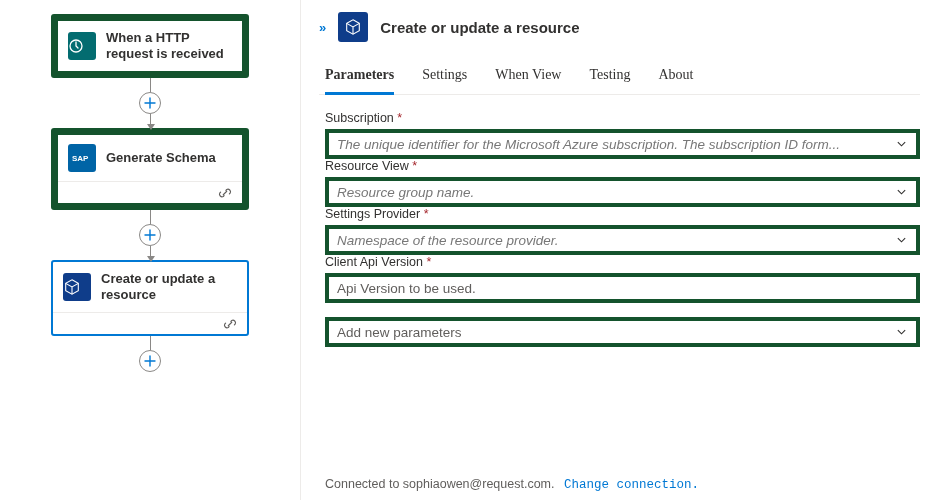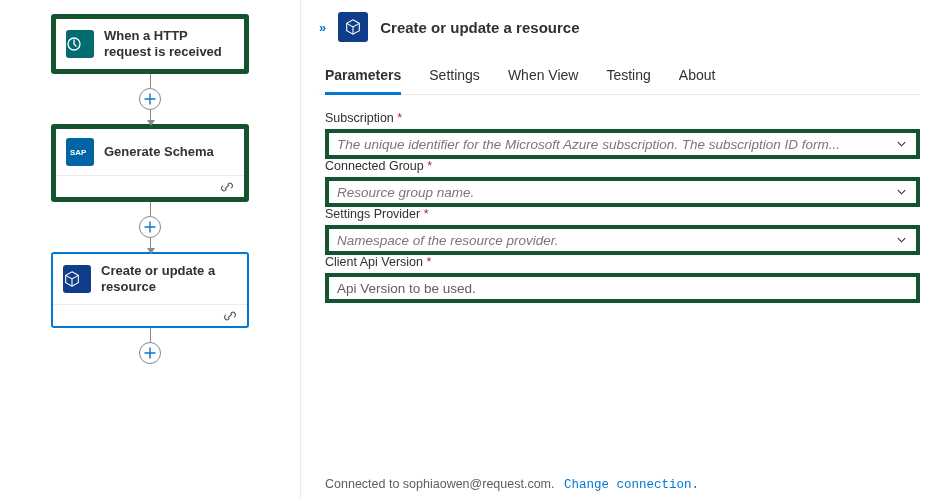--- a/index.html
+++ b/index.html
@@ -15,21 +15,21 @@
   }
   .canvas {
     width: 300px;
     padding: 14px 32px 0 32px;
     display: flex;
     flex-direction: column;
     align-items: center;
   }
   .node {
     width: 198px;
-    border: 5px solid #14532d;
+    border: 7px solid #14532d;
     border-radius: 3px;
     background: #fff;
   }
   .node.selected { border: 2px solid #0078d4; }
   .node-header {
     display: flex;
     align-items: center;
     padding: 9px 10px;
     gap: 10px;
   }
@@ -117,20 +117,21 @@
     margin-bottom: 16px;
     padding-left: 6px;
   }
   .tab {
     padding: 7px 0 9px;
     font-size: 14px;
     color:#323130;
     cursor:pointer;
     border-bottom:3px solid transparent;
     margin-bottom:-1px;
+    font-family:Liberation Serif, serif;
   }
   .tab.active {
     font-weight:600;
     border-bottom-color:#0078d4;
   }
   .form { padding-left: 6px; flex:1; overflow:hidden; }
   .field { margin-bottom: 0; }
   .label {
     font-size: 12.5px;
     margin-bottom: 4px;
@@ -273,21 +274,21 @@
         <span>The unique identifier for the  Microsoft Azure subscription. The subscription ID form...</span>
         <span class="chev">
             <svg width="11" height="11" viewBox="0 0 12 12">
               <path d="M2 4l4 4 4-4" stroke="#323130" stroke-width="1.2" fill="none"></path>
             </svg>
           </span>
       </div>
     </div>
 
     <div class="field">
-      <span class="label"><span>Connected Group</span> <span class="req">*</span></span>
+      <span class="label"><span>Resource View</span> <span class="req">*</span></span>
       <div class="control italic">
         <span>Resource group name.</span>
         <span class="chev">
             <svg width="11" height="11" viewBox="0 0 12 12">
               <path d="M2 4l4 4 4-4" stroke="#323130" stroke-width="1.2" fill="none"></path>
             </svg>
           </span>
       </div>
     </div>
 
@@ -304,20 +305,30 @@
     </div>
 
 
     <div class="field">
       <span class="label"><span>Client Api Version</span> <span class="req">*</span></span>
       <div class="control">
         <span>Api Version to be used.</span>
       </div>
     </div>
 
+    <div class="field" style="margin-top:14px;">
+      <div class="control">
+        <span>Add new parameters</span>
+        <span class="chev">
+            <svg width="11" height="11" viewBox="0 0 12 12">
+              <path d="M2 4l4 4 4-4" stroke="#323130" stroke-width="1.2" fill="none"></path>
+            </svg>
+          </span>
+      </div>
+    </div>
 
   </div>
 
   <div class="footer">
     <span>Connected to </span>
     <span>sophiaowen@request.com.</span>
     <a>Change connection.</a>
   </div>
 
 </div>

